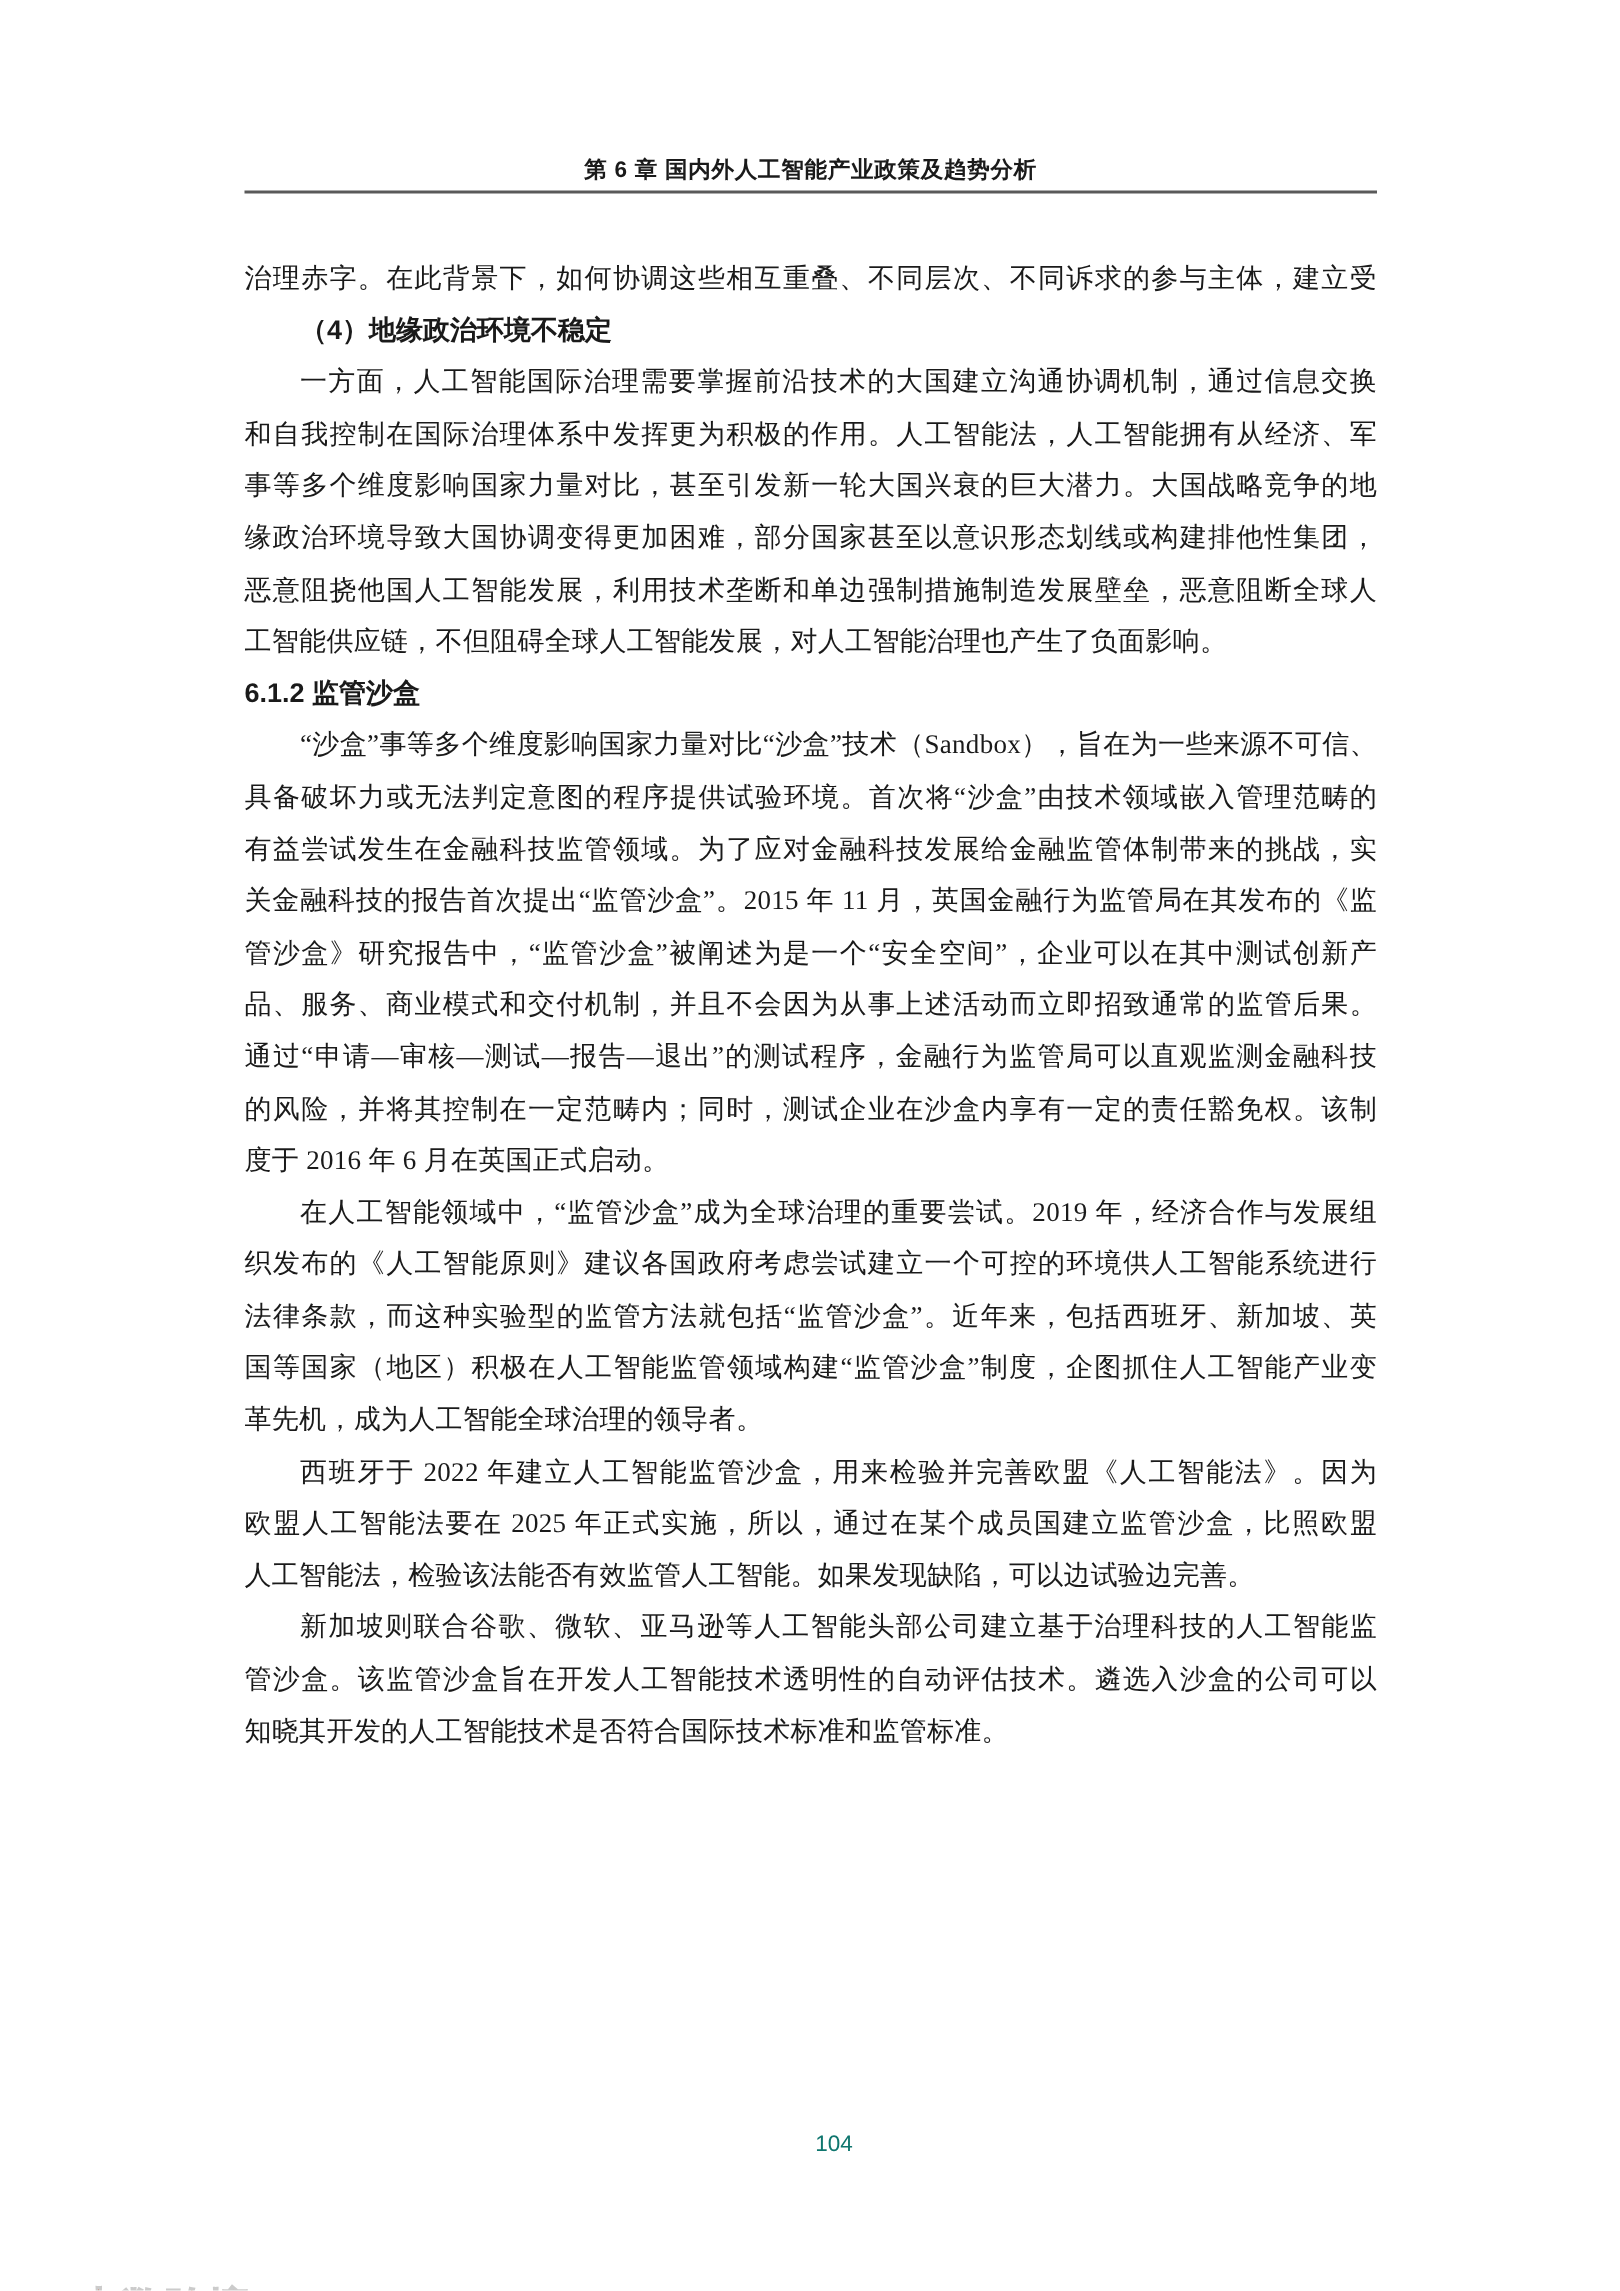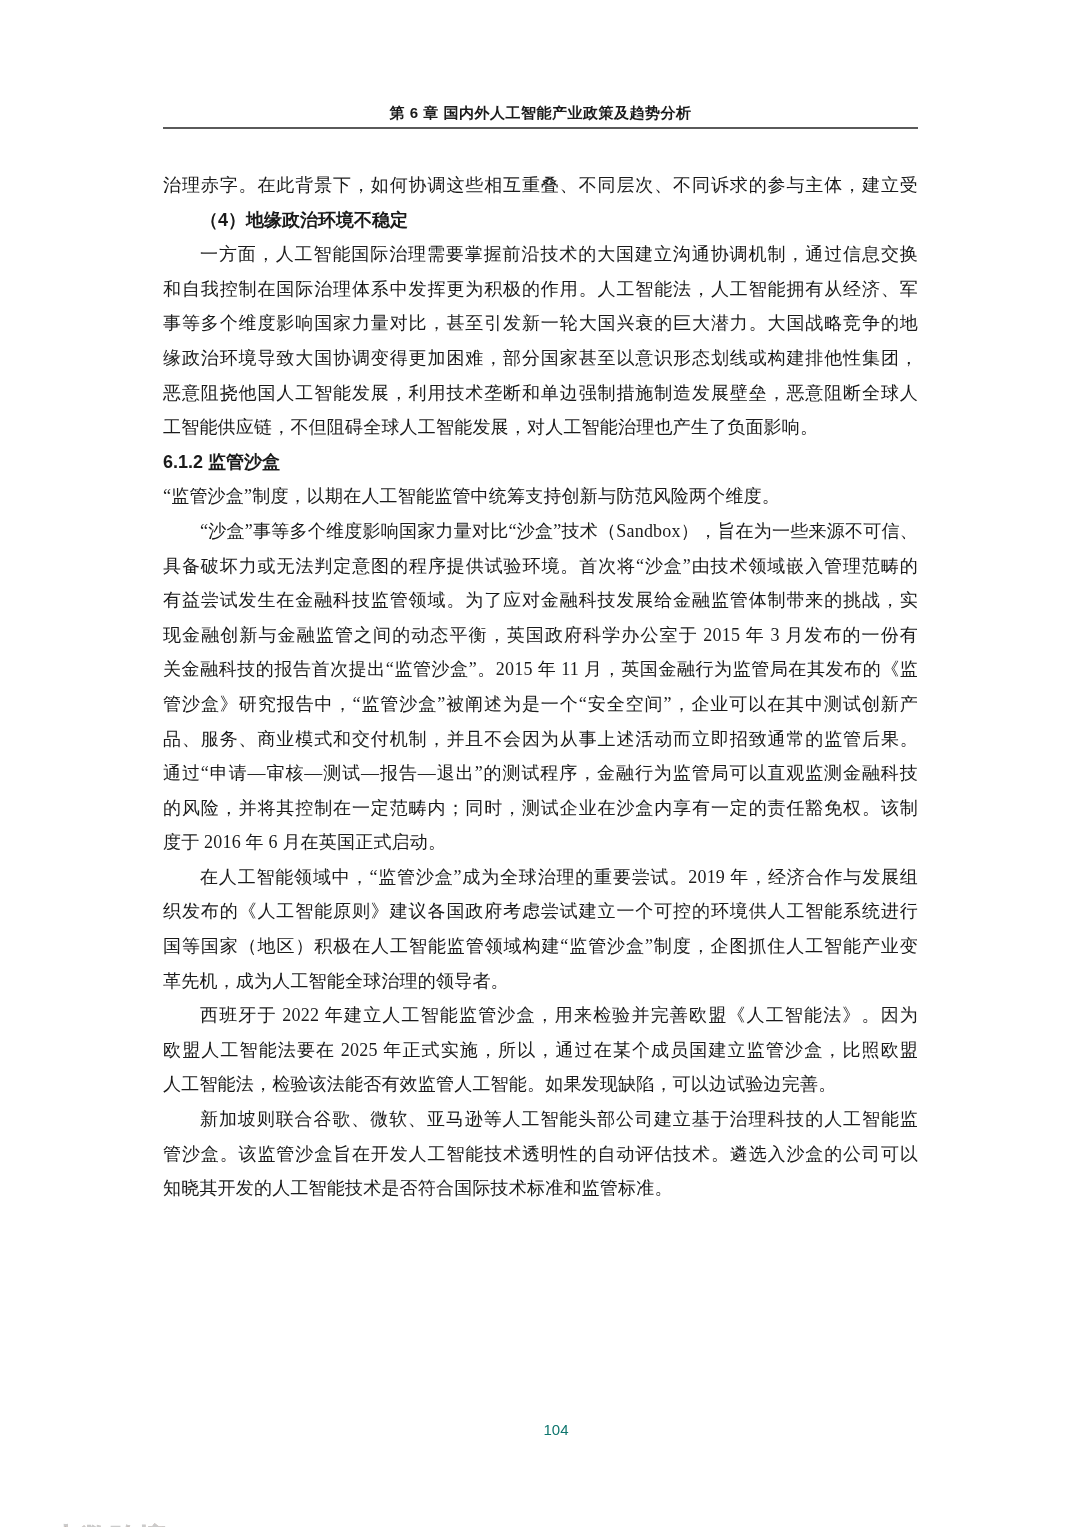--- a/index.html
+++ b/index.html
@@ -136,39 +136,38 @@
       <div class="line">和自我控制在国际治理体系中发挥更为积极的作用。人工智能法，人工智能拥有从经济、军</div>
       <div class="line">事等多个维度影响国家力量对比，甚至引发新一轮大国兴衰的巨大潜力。大国战略竞争的地</div>
       <div class="line">缘政治环境导致大国协调变得更加困难，部分国家甚至以意识形态划线或构建排他性集团，</div>
       <div class="line">恶意阻挠他国人工智能发展，利用技术垄断和单边强制措施制造发展壁垒，恶意阻断全球人</div>
       <div class="line last">工智能供应链，不但阻碍全球人工智能发展，对人工智能治理也产生了负面影响。</div>
     </div>
 
     <div class="section-heading">6.1.2  监管沙盒</div>
 
     <div>
-      <div class="line last">“监管沙盒”制度，以期在人工智能监管中统筹支持创新与防范风险两个维度。</div>
     </div>
 
     <div>
       <div class="line indent">“沙盒”事等多个维度影响国家力量对比“沙盒”技术（Sandbox），旨在为一些来源不可信、</div>
       <div class="line">具备破坏力或无法判定意图的程序提供试验环境。首次将“沙盒”由技术领域嵌入管理范畴的</div>
       <div class="line">有益尝试发生在金融科技监管领域。为了应对金融科技发展给金融监管体制带来的挑战，实</div>
-      <div class="line">现金融创新与金融监管之间的动态平衡，英国政府科学办公室于 2015 年 3 月发布的一份有</div>
       <div class="line">关金融科技的报告首次提出“监管沙盒”。2015 年 11 月，英国金融行为监管局在其发布的《监</div>
       <div class="line">管沙盒》研究报告中，“监管沙盒”被阐述为是一个“安全空间”，企业可以在其中测试创新产</div>
       <div class="line">品、服务、商业模式和交付机制，并且不会因为从事上述活动而立即招致通常的监管后果。</div>
       <div class="line">通过“申请—审核—测试—报告—退出”的测试程序，金融行为监管局可以直观监测金融科技</div>
       <div class="line">的风险，并将其控制在一定范畴内；同时，测试企业在沙盒内享有一定的责任豁免权。该制</div>
       <div class="line last">度于 2016 年 6 月在英国正式启动。</div>
     </div>
 
     <div>
       <div class="line indent">在人工智能领域中，“监管沙盒”成为全球治理的重要尝试。2019 年，经济合作与发展组</div>
       <div class="line">织发布的《人工智能原则》建议各国政府考虑尝试建立一个可控的环境供人工智能系统进行</div>
+      <div class="line">法律条款，而这种实验型的监管方法就包括“监管沙盒”。近年来，包括西班牙、新加坡、英</div>
       <div class="line">国等国家（地区）积极在人工智能监管领域构建“监管沙盒”制度，企图抓住人工智能产业变</div>
       <div class="line last">革先机，成为人工智能全球治理的领导者。</div>
     </div>
 
     <div>
       <div class="line indent">西班牙于 2022 年建立人工智能监管沙盒，用来检验并完善欧盟《人工智能法》。因为</div>
       <div class="line">欧盟人工智能法要在 2025 年正式实施，所以，通过在某个成员国建立监管沙盒，比照欧盟</div>
       <div class="line last">人工智能法，检验该法能否有效监管人工智能。如果发现缺陷，可以边试验边完善。</div>
     </div>
 

